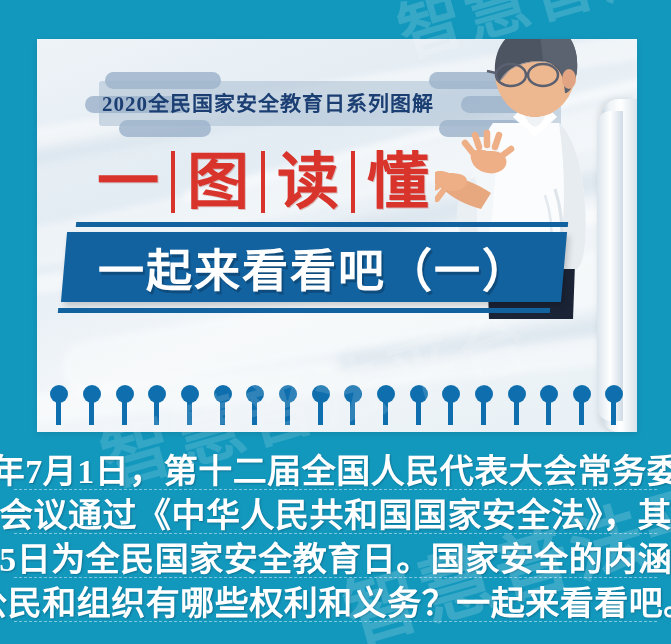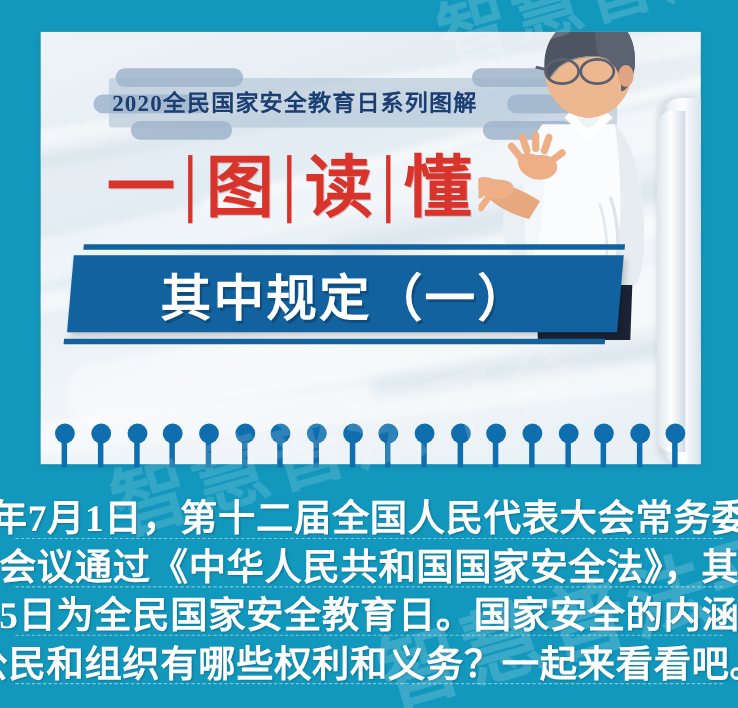--- a/index.html
+++ b/index.html
@@ -28,21 +28,21 @@
     letter-spacing:4px;
     transform-origin:left top;
   }
   .wm-top{ top:-14px; left:386px; font-size:64px; transform:rotate(-16deg); }
   .wm-mid{ top:408px; left:88px; font-size:70px; transform:rotate(-16deg); color:rgba(255,255,255,0.14); }
   .wm-bot{ top:560px; left:330px; font-size:74px; transform:rotate(-16deg); color:rgba(255,255,255,0.17); }
 
   
   .card{
     position:absolute;
-    left:37px; top:29px;
+    left:37px; top:39px;
     width:600px; height:393px;
     background:linear-gradient(160deg,#eef3f7 0%,#e3ecf3 32%,#f2f6f9 60%,#e8f0f5 100%);
     overflow:hidden;
     z-index:10;
     box-shadow:0 2px 7px rgba(0,0,0,.10);
   }
   
   .silk{position:absolute;background:#ffffff;opacity:.55;filter:blur(3px);}
   .s1{left:-40px;top:40px;width:700px;height:26px;transform:rotate(-9deg);opacity:.45;}
   .s2{left:-60px;top:120px;width:760px;height:40px;transform:rotate(-12deg);opacity:.38;border-radius:40px;}
@@ -276,21 +276,21 @@
   </svg>
 
   <div class="curl"></div>
   <div class="curl2"></div>
 </div>
 
 <div class="banner-wrap">
   <div class="banner-line-top"></div>
   <div class="banner"></div>
   <div class="banner-line-bot"></div>
-  <div class="banner-text">其中规定（一）</div>
+  <div class="banner-text">一起来看看吧（一）</div>
 </div>
 
 <div class="pins" id="pin-row">
     <div class="pin">
       <div class="head" style="background: rgb(15, 111, 174);"></div>
       <div class="stem" style="background: rgb(15, 111, 174);"></div>
     </div>
     <div class="pin">
       <div class="head" style="background: rgb(15, 111, 174);"></div>
       <div class="stem" style="background: rgb(15, 111, 174);"></div>

